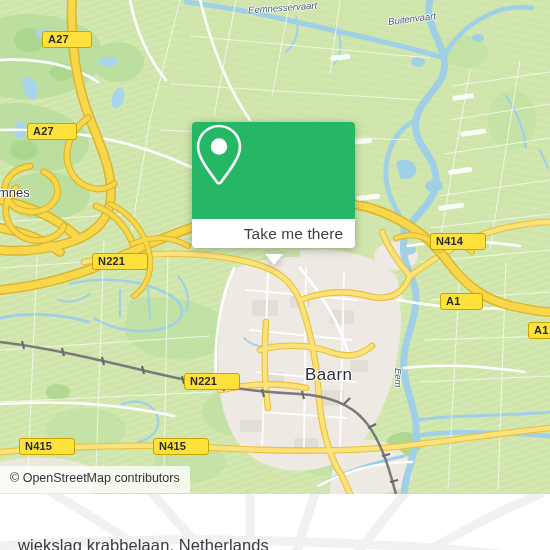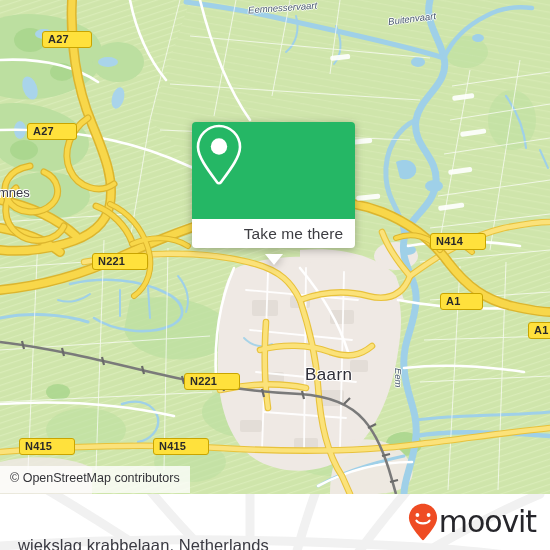--- a/index.html
+++ b/index.html
@@ -444,24 +444,15 @@
         <path d="M120,0 C160,50 200,96 250,140"></path>
         <path d="M250,0 C250,50 250,96 250,140"></path>
         <path d="M330,0 C310,50 296,96 286,140"></path>
         <path d="M430,10 C390,56 356,98 330,140"></path>
         <path d="M540,40 C470,70 410,106 360,140"></path>
         <path d="M0,92 C120,84 260,84 400,92 C470,96 520,102 550,108"></path>
         <path d="M0,128 C140,118 300,118 440,128"></path>
       </g>
     </svg>
     <div id="footer-title">wiekslag krabbelaan, Netherlands</div>
-    <div id="logo">
-      <svg width="30" height="38" viewBox="0 0 30 38">
-        <path d="M15,0.8 C7.2,0.8 0.9,7.1 0.9,14.9 C0.9,22.9 11.2,32.6 13.9,36.6 C14.4,37.4 15.6,37.4 16.1,36.6 C18.8,32.6 29.1,22.9 29.1,14.9 C29.1,7.1 22.8,0.8 15,0.8 Z" fill="#ef4c23"></path>
-        <circle cx="9.4" cy="12" r="1.9" fill="#ffffff"></circle>
-        <circle cx="20.6" cy="12" r="1.9" fill="#ffffff"></circle>
-        <path d="M8.4,17.6 C10.4,21.4 19.6,21.4 21.6,17.6" fill="none" stroke="#ffffff" stroke-width="2.2" stroke-linecap="round"></path>
-      </svg>
-      <span id="logo-text">moovit</span>
-    </div>
   </div>
 
 </div>
 
 </body></html>

